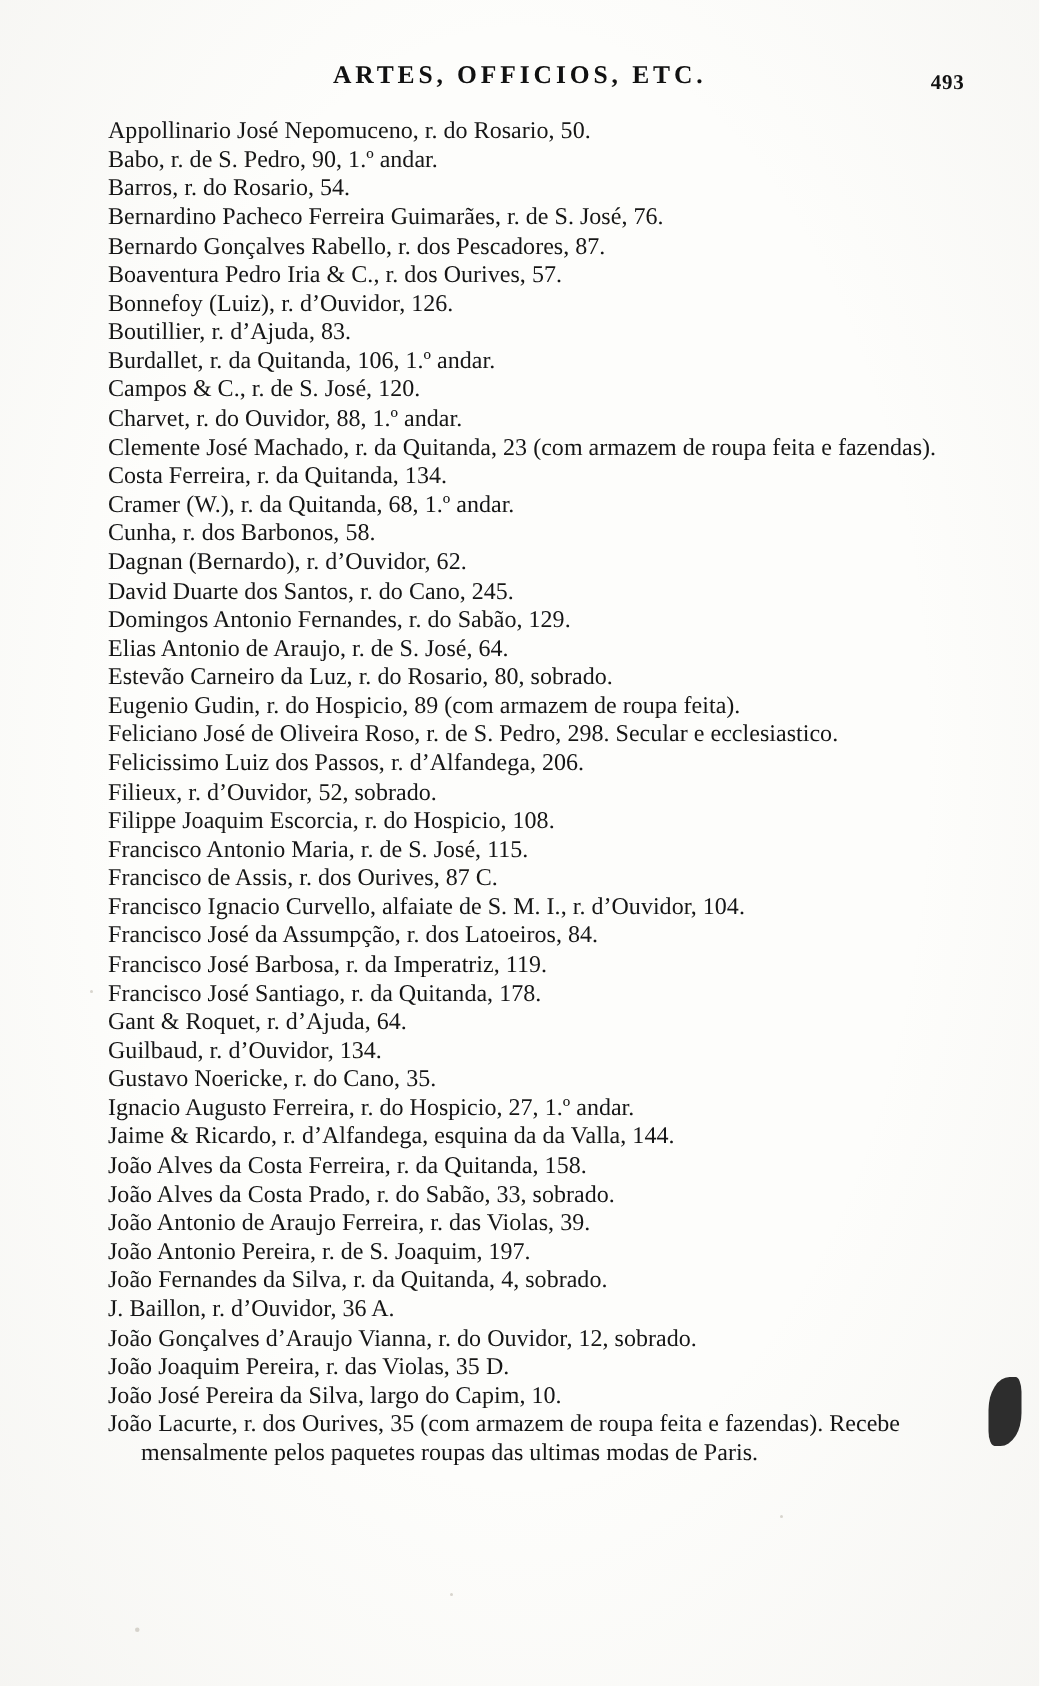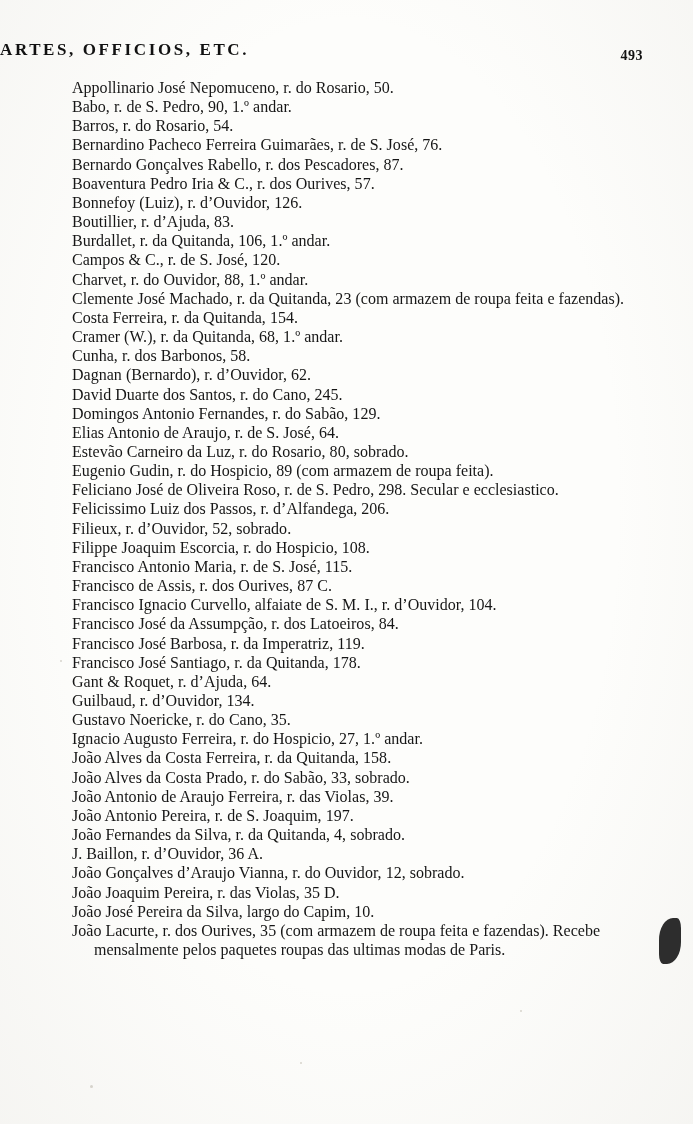--- a/index.html
+++ b/index.html
@@ -29,20 +29,21 @@
     inset: 0;
     background:
       radial-gradient(ellipse at 50% 45%, rgba(255,255,255,0) 55%, rgba(180,175,165,0.10) 100%);
     pointer-events: none;
   }
   .header {
     position: absolute;
     left: 0;
     top: 40px;
     width: 693px;
+    text-align: center;
   }
   .header-title {
     font-family: "Liberation Serif", serif;
     font-size: 17px;
     letter-spacing: 2.6px;
     font-weight: bold;
     color: #111;
     display: inline-block;
   }
   .page-number {
@@ -110,21 +111,21 @@
     <p class="entry">Barros, r. do Rosario, 54.</p>
     <p class="entry">Bernardino Pacheco Ferreira Guimarães, r. de S. José, 76.</p>
     <p class="entry">Bernardo Gonçalves Rabello, r. dos Pescadores, 87.</p>
     <p class="entry">Boaventura Pedro Iria &amp; C., r. dos Ourives, 57.</p>
     <p class="entry">Bonnefoy (Luiz), r. d’Ouvidor, 126.</p>
     <p class="entry">Boutillier, r. d’Ajuda, 83.</p>
     <p class="entry">Burdallet, r. da Quitanda, 106, 1.º andar.</p>
     <p class="entry">Campos &amp; C., r. de S. José, 120.</p>
     <p class="entry">Charvet, r. do Ouvidor, 88, 1.º andar.</p>
     <p class="entry">Clemente José Machado, r. da Quitanda, 23 (com armazem de roupa feita e fazendas).</p>
-    <p class="entry">Costa Ferreira, r. da Quitanda, 154.</p>
+    <p class="entry">Costa Ferreira, r. da Quitanda, 134.</p>
     <p class="entry">Cramer (W.), r. da Quitanda, 68, 1.º andar.</p>
     <p class="entry">Cunha, r. dos Barbonos, 58.</p>
     <p class="entry">Dagnan (Bernardo), r. d’Ouvidor, 62.</p>
     <p class="entry">David Duarte dos Santos, r. do Cano, 245.</p>
     <p class="entry">Domingos Antonio Fernandes, r. do Sabão, 129.</p>
     <p class="entry">Elias Antonio de Araujo, r. de S. José, 64.</p>
     <p class="entry">Estevão Carneiro da Luz, r. do Rosario, 80, sobrado.</p>
     <p class="entry">Eugenio Gudin, r. do Hospicio, 89 (com armazem de roupa feita).</p>
     <p class="entry">Feliciano José de Oliveira Roso, r. de S. Pedro, 298. Secular e ecclesiastico.</p>
     <p class="entry">Felicissimo Luiz dos Passos, r. d’Alfandega, 206.</p>
@@ -133,20 +134,21 @@
     <p class="entry">Francisco Antonio Maria, r. de S. José, 115.</p>
     <p class="entry">Francisco de Assis, r. dos Ourives, 87 C.</p>
     <p class="entry">Francisco Ignacio Curvello, alfaiate de S. M. I., r. d’Ouvidor, 104.</p>
     <p class="entry">Francisco José da Assumpção, r. dos Latoeiros, 84.</p>
     <p class="entry">Francisco José Barbosa, r. da Imperatriz, 119.</p>
     <p class="entry">Francisco José Santiago, r. da Quitanda, 178.</p>
     <p class="entry">Gant &amp; Roquet, r. d’Ajuda, 64.</p>
     <p class="entry">Guilbaud, r. d’Ouvidor, 134.</p>
     <p class="entry">Gustavo Noericke, r. do Cano, 35.</p>
     <p class="entry">Ignacio Augusto Ferreira, r. do Hospicio, 27, 1.º andar.</p>
+    <p class="entry">Jaime &amp; Ricardo, r. d’Alfandega, esquina da da Valla, 144.</p>
     <p class="entry">João Alves da Costa Ferreira, r. da Quitanda, 158.</p>
     <p class="entry">João Alves da Costa Prado, r. do Sabão, 33, sobrado.</p>
     <p class="entry">João Antonio de Araujo Ferreira, r. das Violas, 39.</p>
     <p class="entry">João Antonio Pereira, r. de S. Joaquim, 197.</p>
     <p class="entry">João Fernandes da Silva, r. da Quitanda, 4, sobrado.</p>
     <p class="entry">J. Baillon, r. d’Ouvidor, 36 A.</p>
     <p class="entry">João Gonçalves d’Araujo Vianna, r. do Ouvidor, 12, sobrado.</p>
     <p class="entry">João Joaquim Pereira, r. das Violas, 35 D.</p>
     <p class="entry">João José Pereira da Silva, largo do Capim, 10.</p>
     <p class="entry">João Lacurte, r. dos Ourives, 35 (com armazem de roupa feita e fazendas). Recebe mensalmente pelos paquetes roupas das ultimas modas de Paris.</p>

